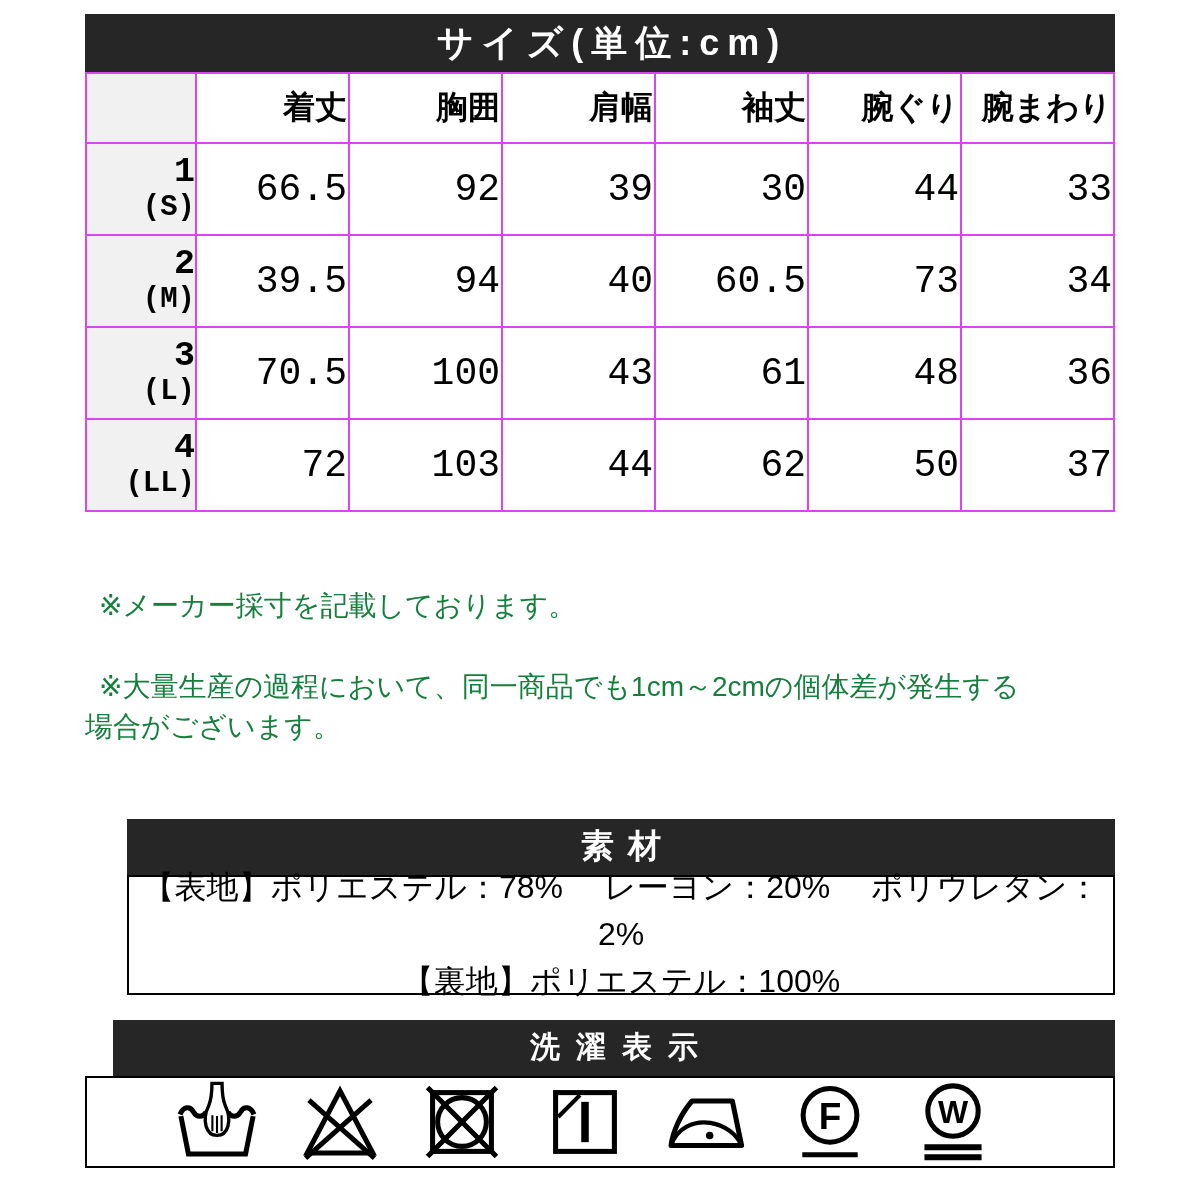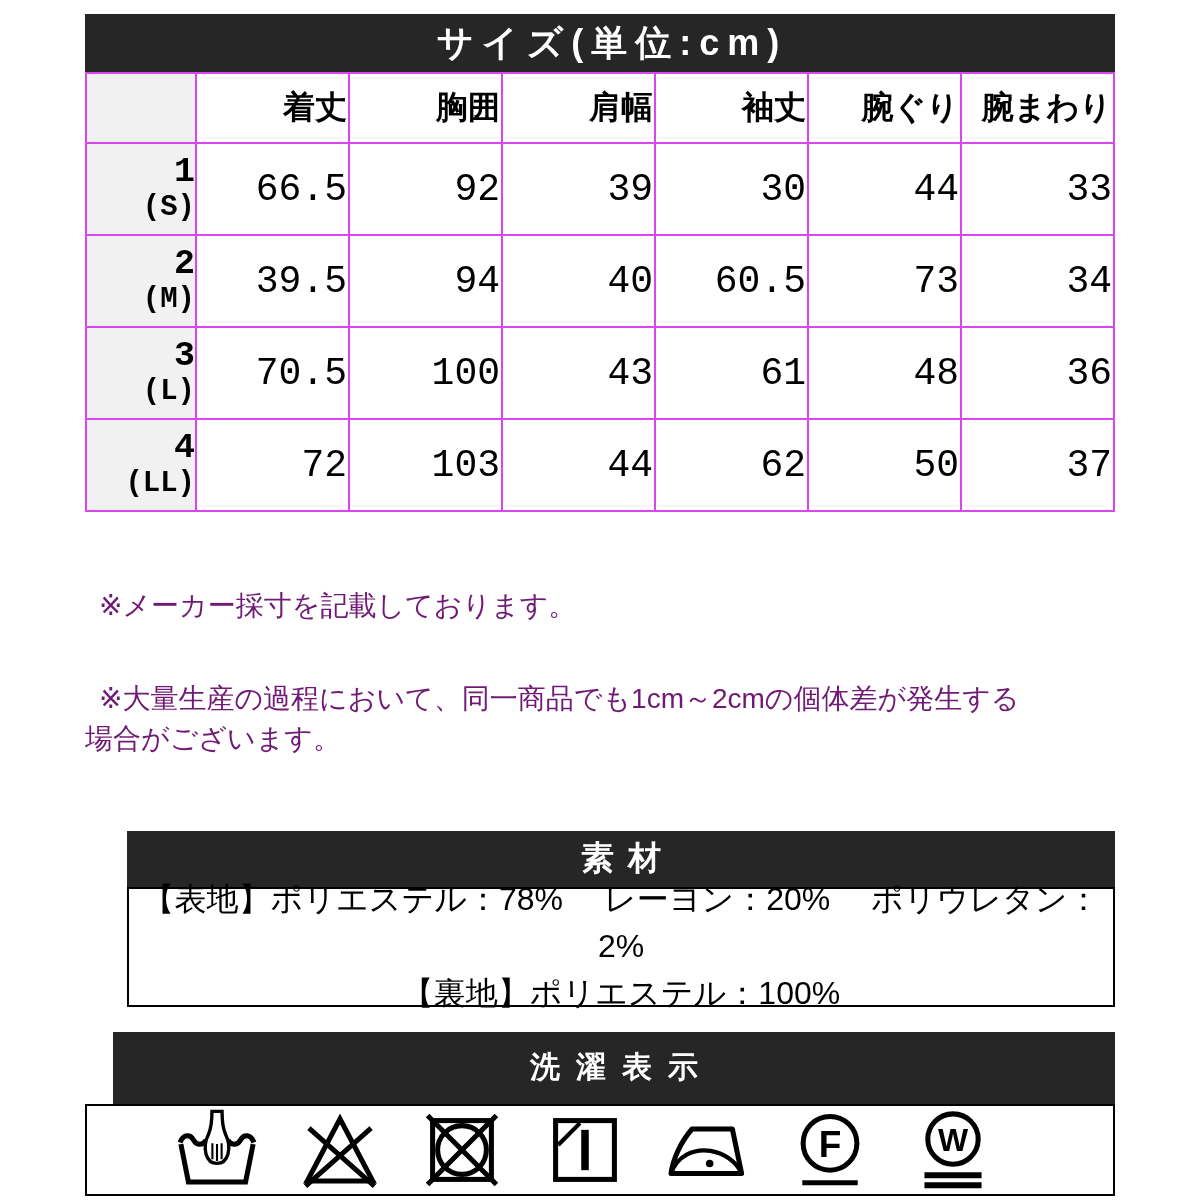--- a/index.html
+++ b/index.html
@@ -10,39 +10,39 @@
   }
   .page{width:1030px;margin:0 auto;padding-top:14px;}
 
   
   .black-bar{
     background:#262626;color:#ffffff;font-weight:bold;
     display:flex;align-items:center;justify-content:center;
   }
   .size-bar{height:58px;font-size:36px;letter-spacing:8px;padding-left:24px;}
   .mat-bar{height:56px;font-size:33px;letter-spacing:14px;padding-left:14px;}
-  .wash-bar{height:72px;font-size:30px;letter-spacing:16px;padding-left:16px;margin-left:28px;}
+  .wash-bar{height:56px;font-size:30px;letter-spacing:16px;padding-left:16px;margin-left:28px;}
 
   
   table.size-table{width:100%;border-collapse:collapse;table-layout:fixed;}
   .size-table th,.size-table td{
     border:2px solid #d946ef;text-align:right;vertical-align:middle;background:#ffffff;font-family:Liberation Mono, monospace;
   }
   .size-table thead th{height:66px;font-size:32px;font-weight:bold;}
   .size-table th.corner,.size-table th.row-label{background:#f1f1f1;}
   .size-table th.row-label{font-weight:bold;line-height:1.12;padding:4px 0;}
   .size-table col.label-col{width:110px;}
   .row-num{display:block;font-size:35px;font-weight:bold;}
   .row-sub{display:block;font-size:29px;font-weight:bold;}
   .size-table td{height:88px;font-size:38px;font-weight:normal;}
 
   
-  .notes{margin-top:74px;font-size:28px;color:#701a75;}
+  .notes{margin-top:74px;font-size:28px;color:#15803d;}
   .note{white-space:pre-line;text-indent:14px;line-height:1.45;margin:0;}
-  .note + .note{margin-top:52px;}
+  .note + .note{margin-top:40px;}
 
   
   .material-section{margin-top:71px;padding-left:42px;}
   .mat-box{
     border:2px solid #000000;height:120px;box-sizing:border-box;
     display:flex;flex-direction:column;align-items:center;justify-content:center;
     font-size:32px;line-height:47px;text-align:center;
   }
 
   

